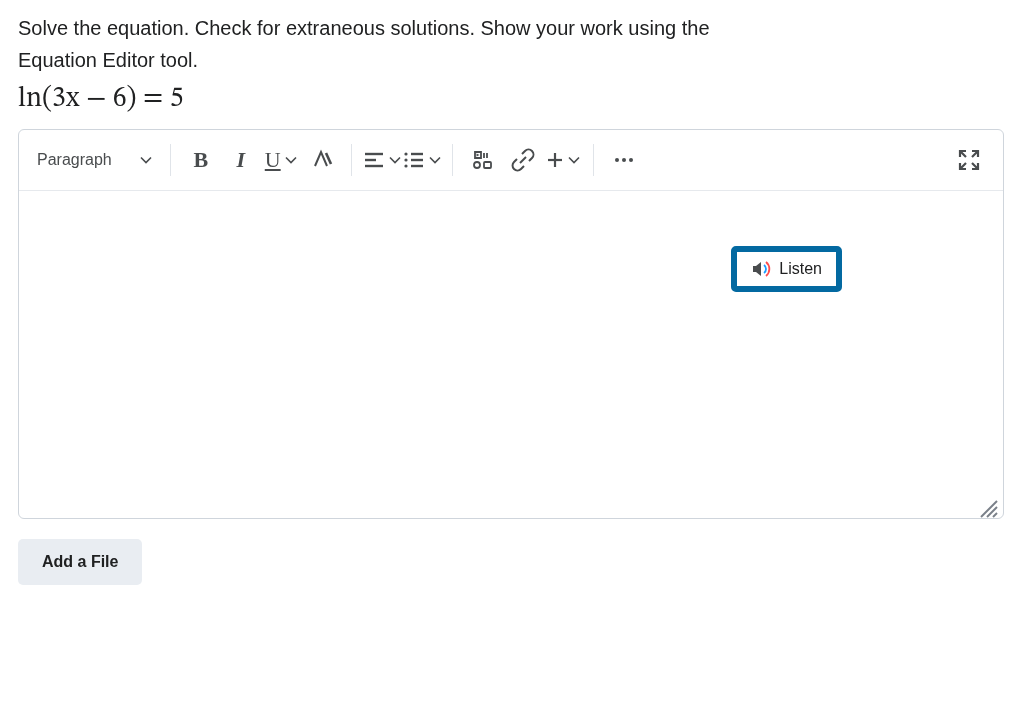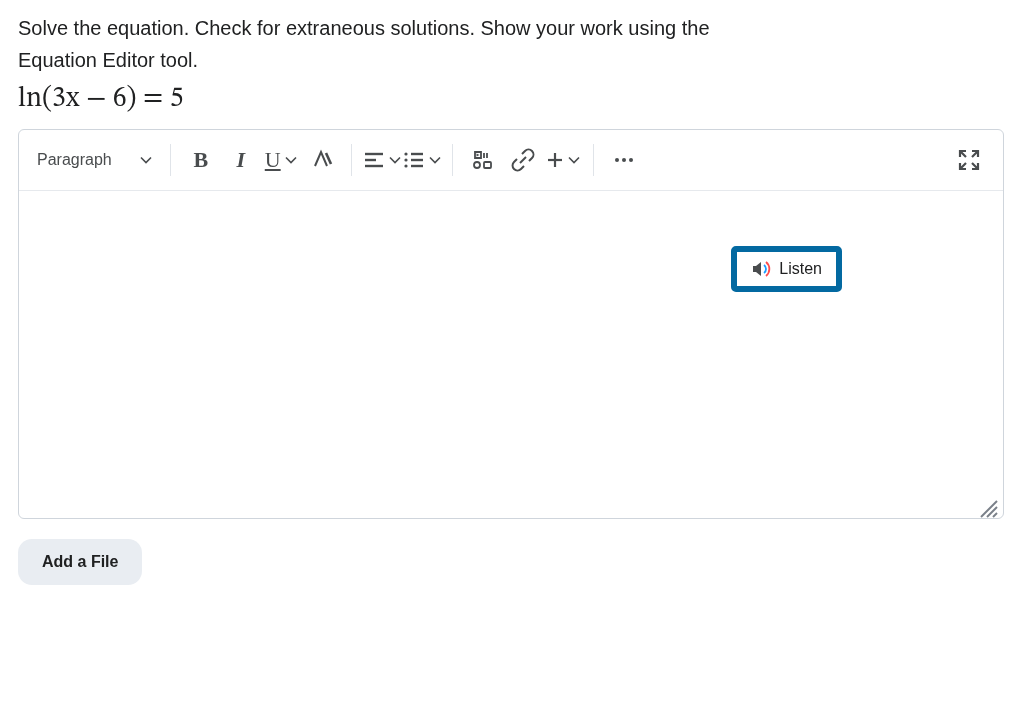--- a/index.html
+++ b/index.html
@@ -89,21 +89,21 @@
       color: #7a8089;
     }
     .action-row {
       display: flex;
       gap: 18px;
       margin-top: 20px;
     }
     .action-btn {
       background: #e9edf2;
       border: none;
-      border-radius: 14px;
+      border-radius: 5px;
       padding: 14px 24px;
       font-size: 16px;
       font-weight: 600;
       color: #202122;
       cursor: pointer;
     }
     svg { display: block; }
     .bold-b { font-weight: 900; font-size: 22px; font-family: Georgia, serif; }
     .italic-i { font-style: italic; font-size: 22px; font-family: Georgia, serif; font-weight: 600;}
   </style>

